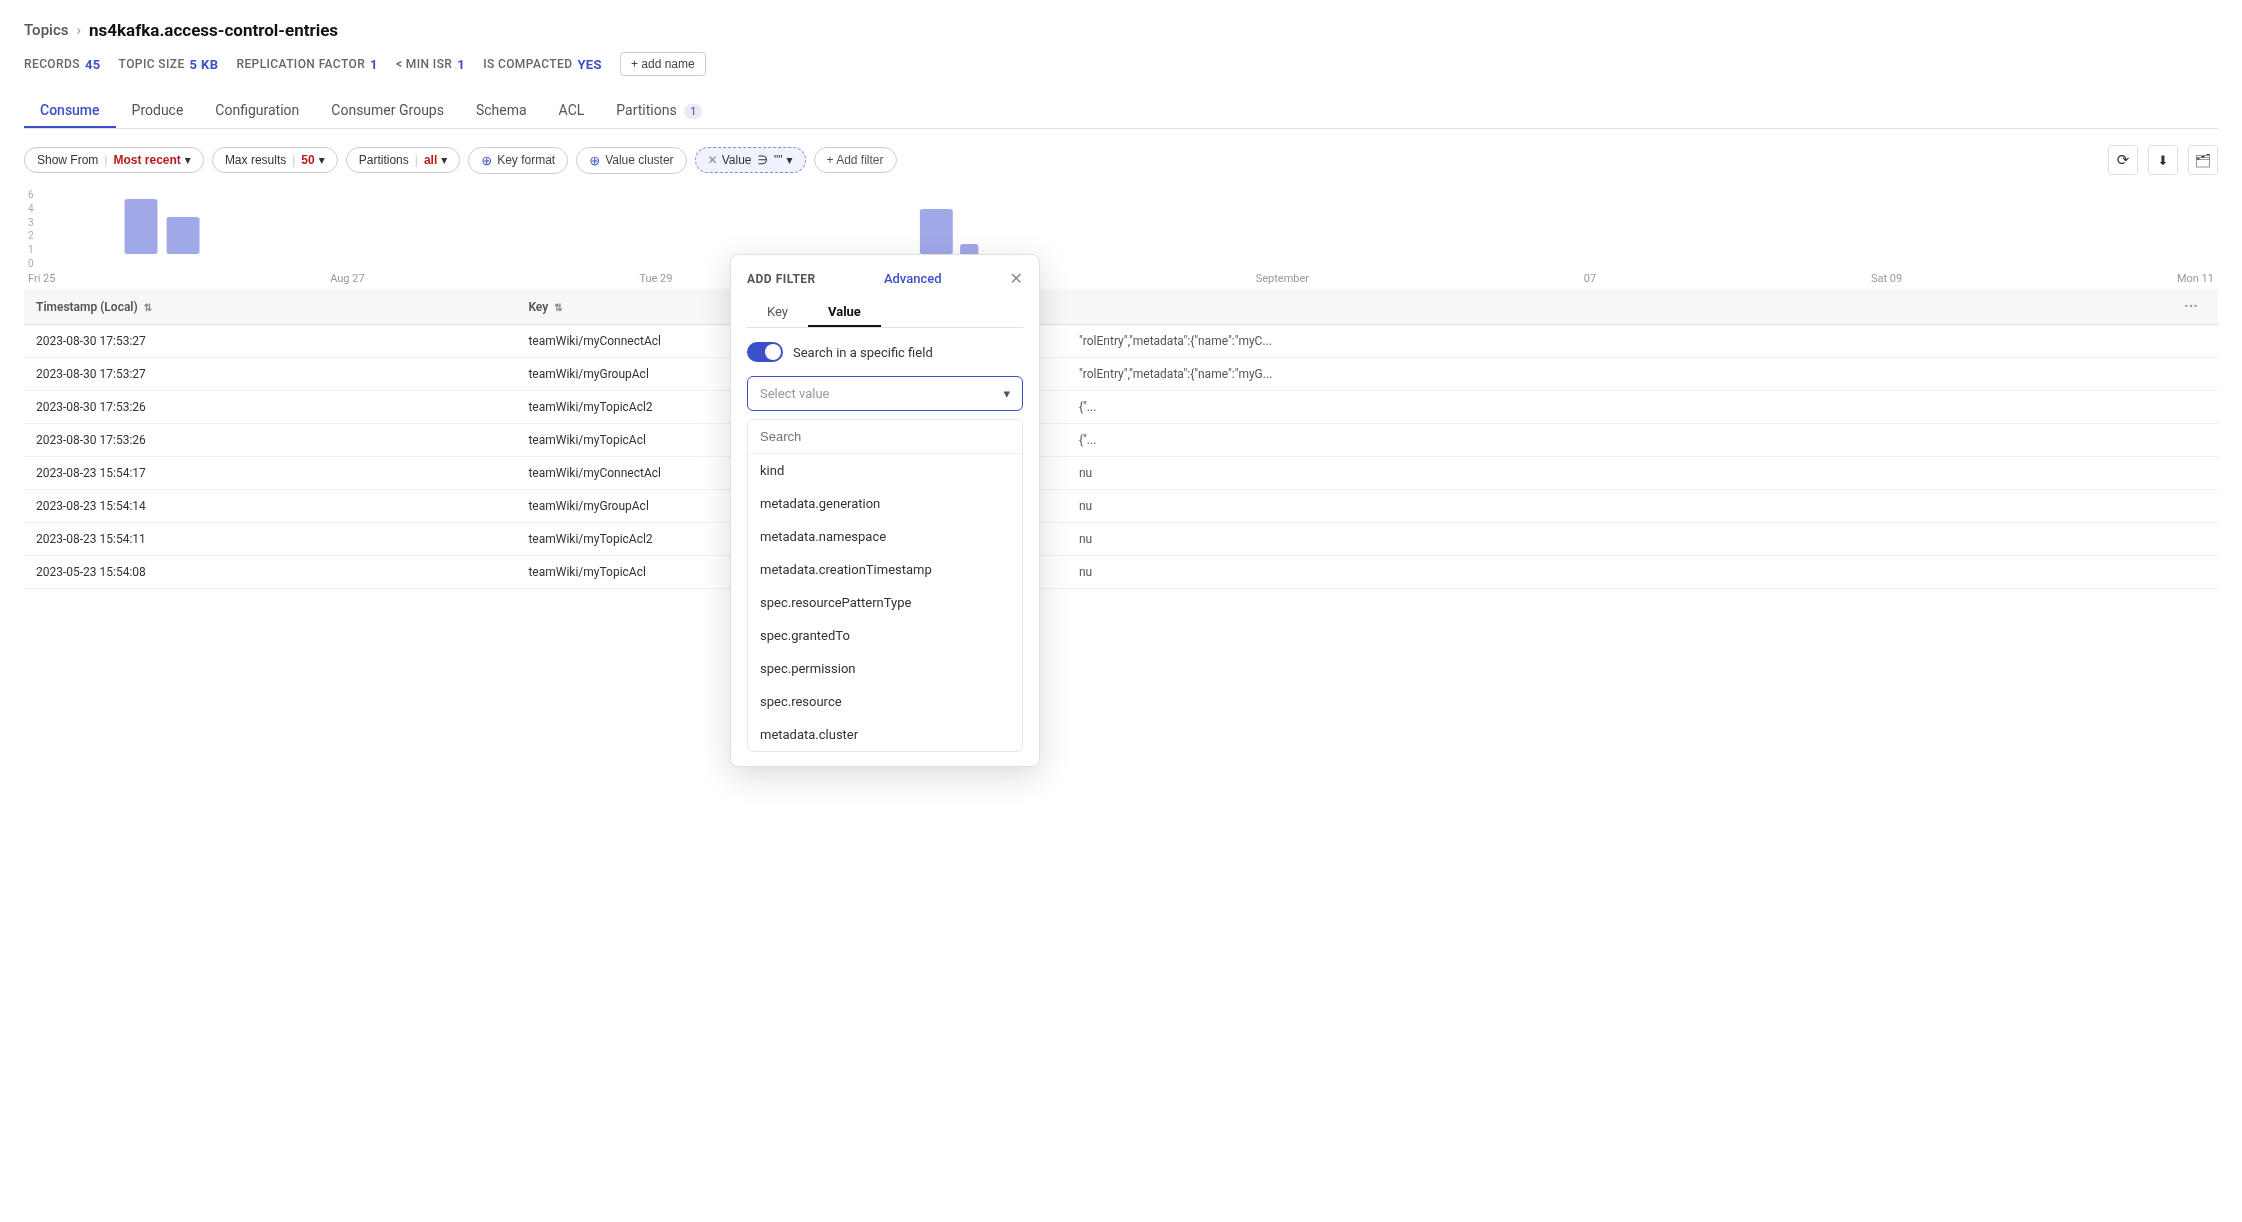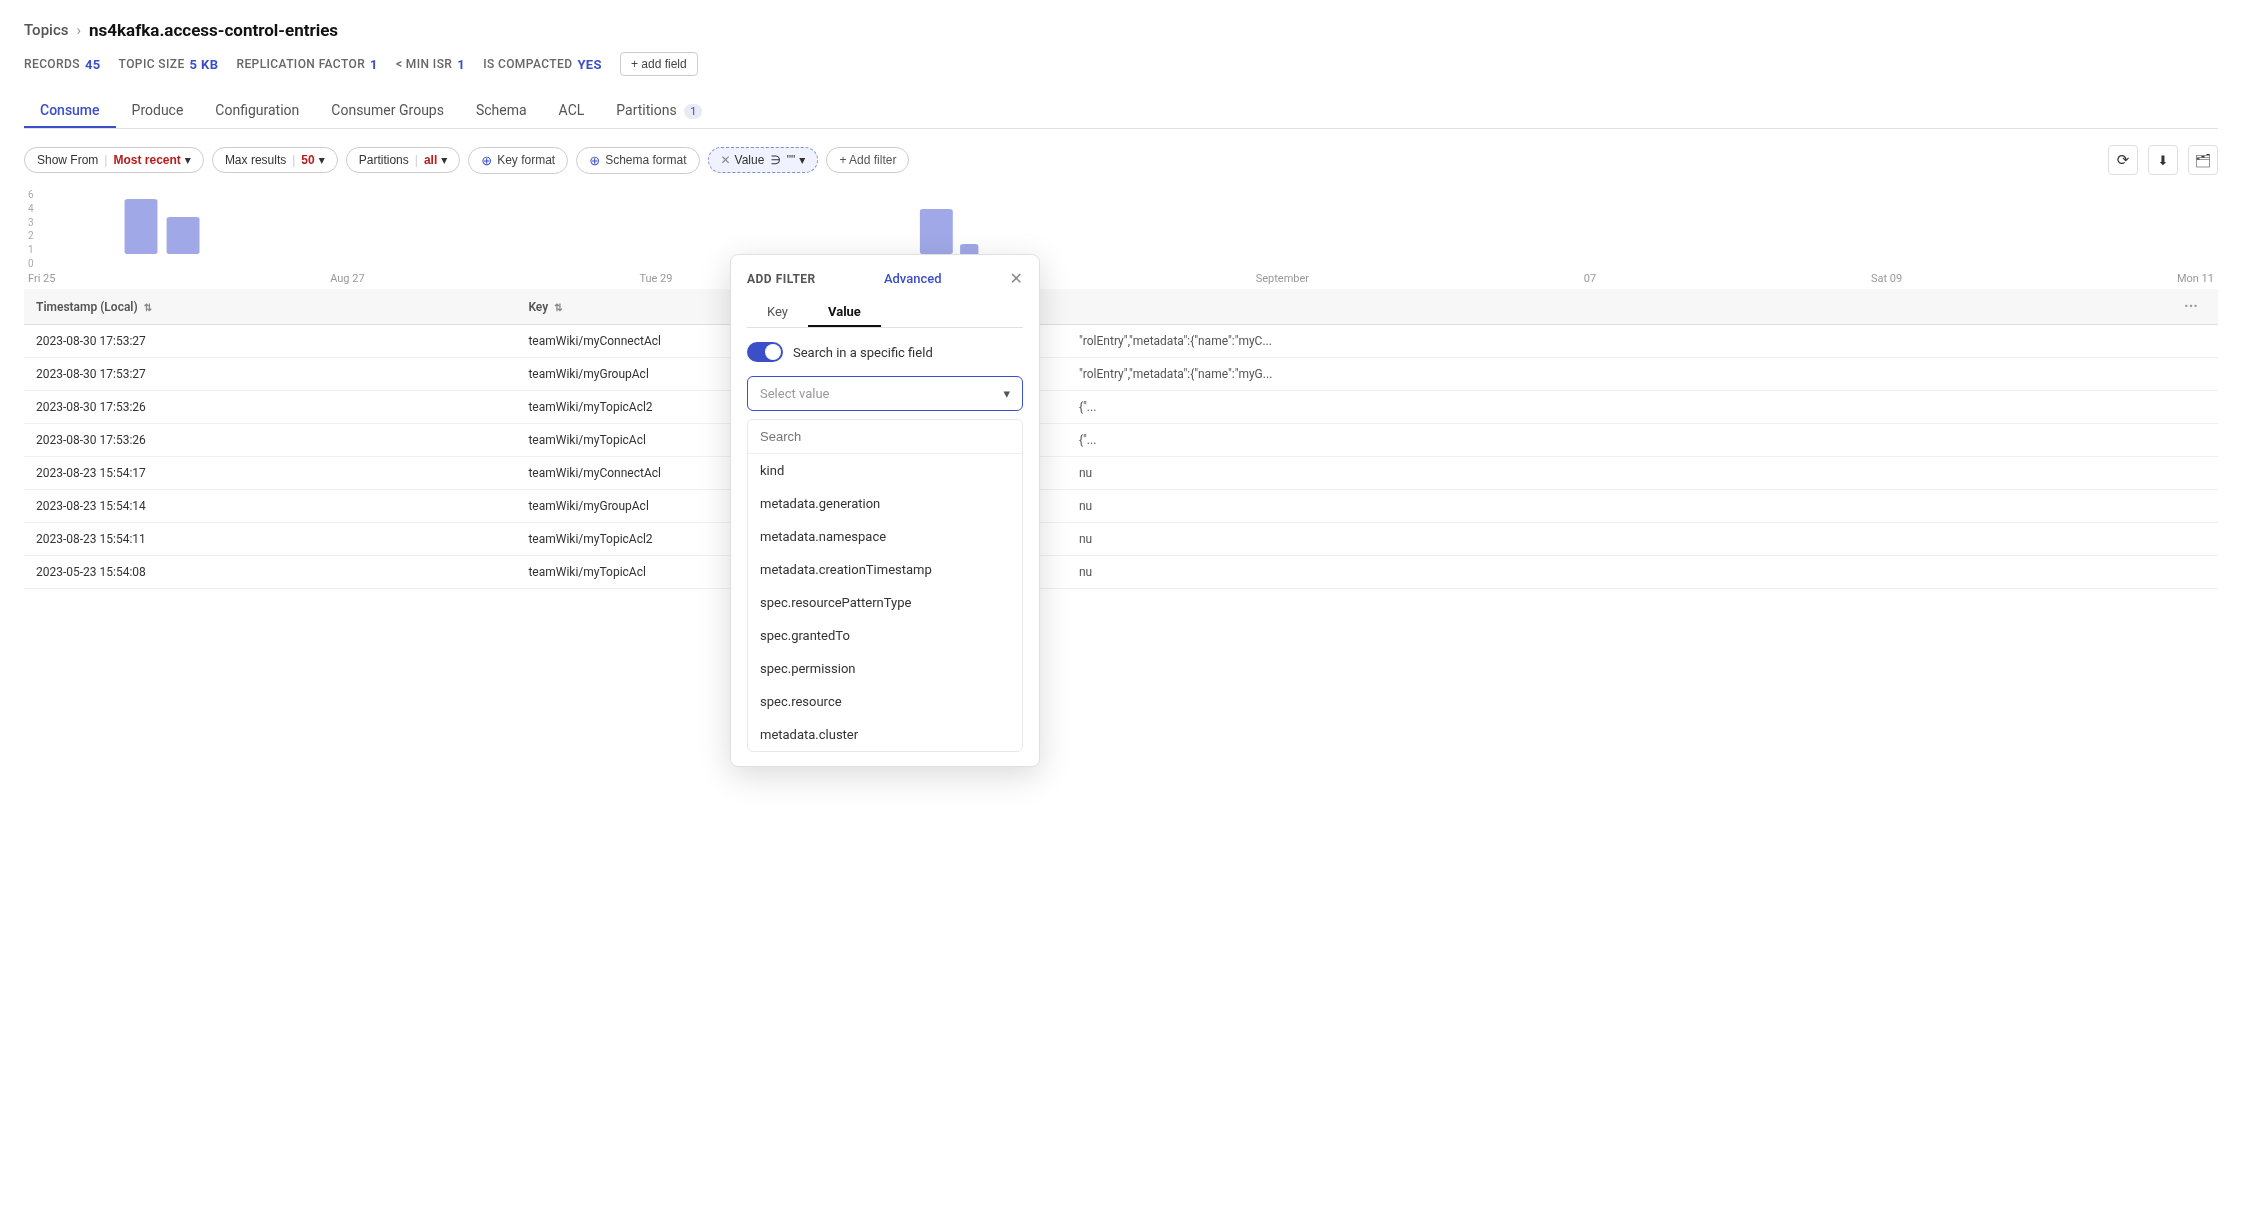--- a/index.html
+++ b/index.html
@@ -93,21 +93,21 @@
     </div>
     <div class="meta-item">
       <span>&lt; MIN ISR</span>
       <span class="meta-value">1</span>
     </div>
     <div class="meta-item">
       <span>IS COMPACTED</span>
       <span class="meta-value">Yes</span>
     </div>
     <button class="add-tags-btn">
-      <span>+ add field</span>
+      <span>+ add name</span>
     </button>
   </div>
 
   <div class="tabs">
     <div class="tab active"><span>Consume</span></div>
     <div class="tab"><span>Produce</span></div>
     <div class="tab"><span>Configuration</span></div>
     <div class="tab"><span>Consumer Groups</span></div>
     <div class="tab"><span>Schema</span></div>
     <div class="tab"><span>ACL</span></div>
@@ -135,21 +135,21 @@
       <span class="pipe">|</span>
       <span class="value-accent">all</span>
       <span>▾</span>
     </button>
     <button class="toolbar-btn-icon">
       <span style="color:#3b4fc8;font-size:13px;">⊕</span>
       <span>Key format</span>
     </button>
     <button class="toolbar-btn-icon">
       <span style="color:#3b4fc8;font-size:13px;">⊕</span>
-      <span>Schema format</span>
+      <span>Value cluster</span>
     </button>
     <button class="toolbar-btn filter-active">
       <span style="color:#888;font-size:12px;">✕</span>
       <span>Value</span>
       <span style="margin:0 2px;">∋</span>
       <span>""</span>
       <span>▾</span>
     </button>
     <button class="add-filter-btn">
       <span>+ Add filter</span>

